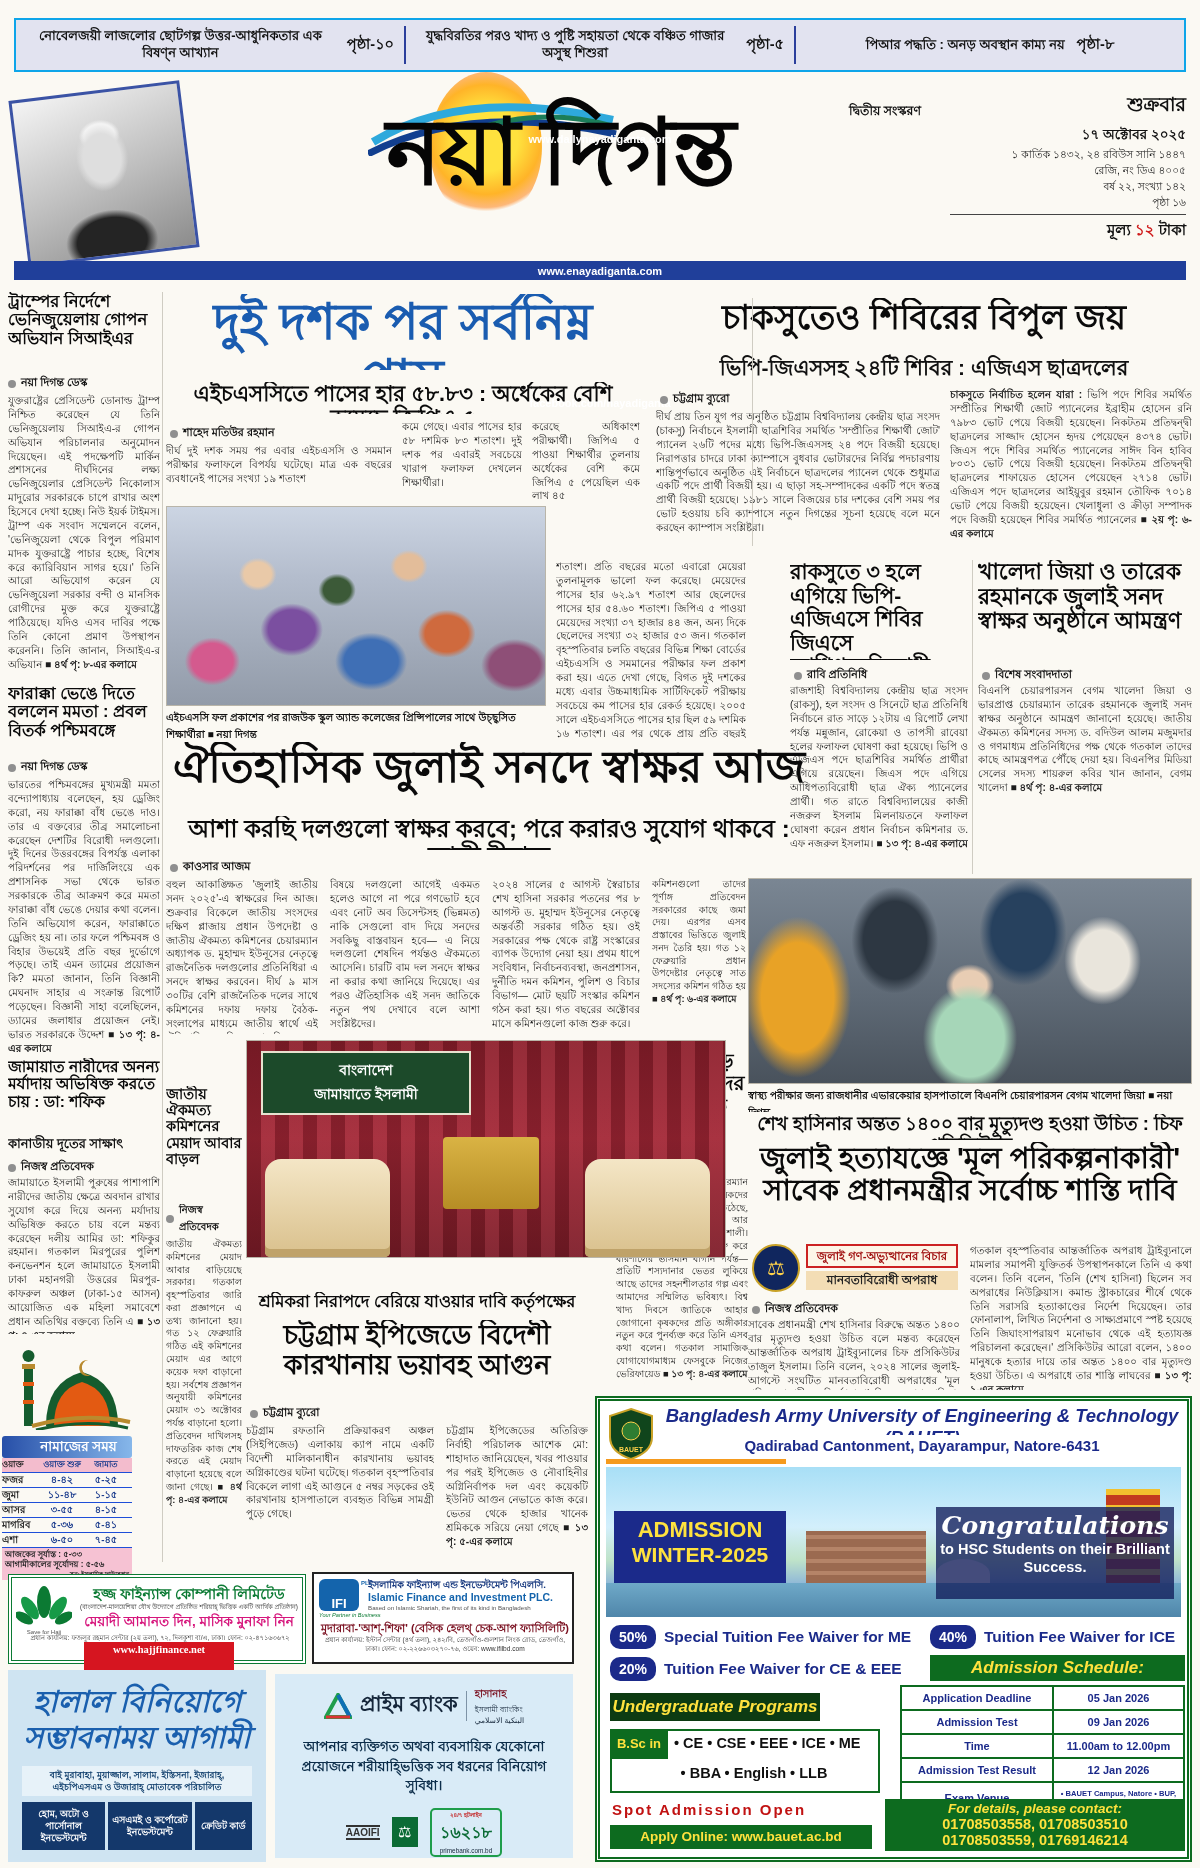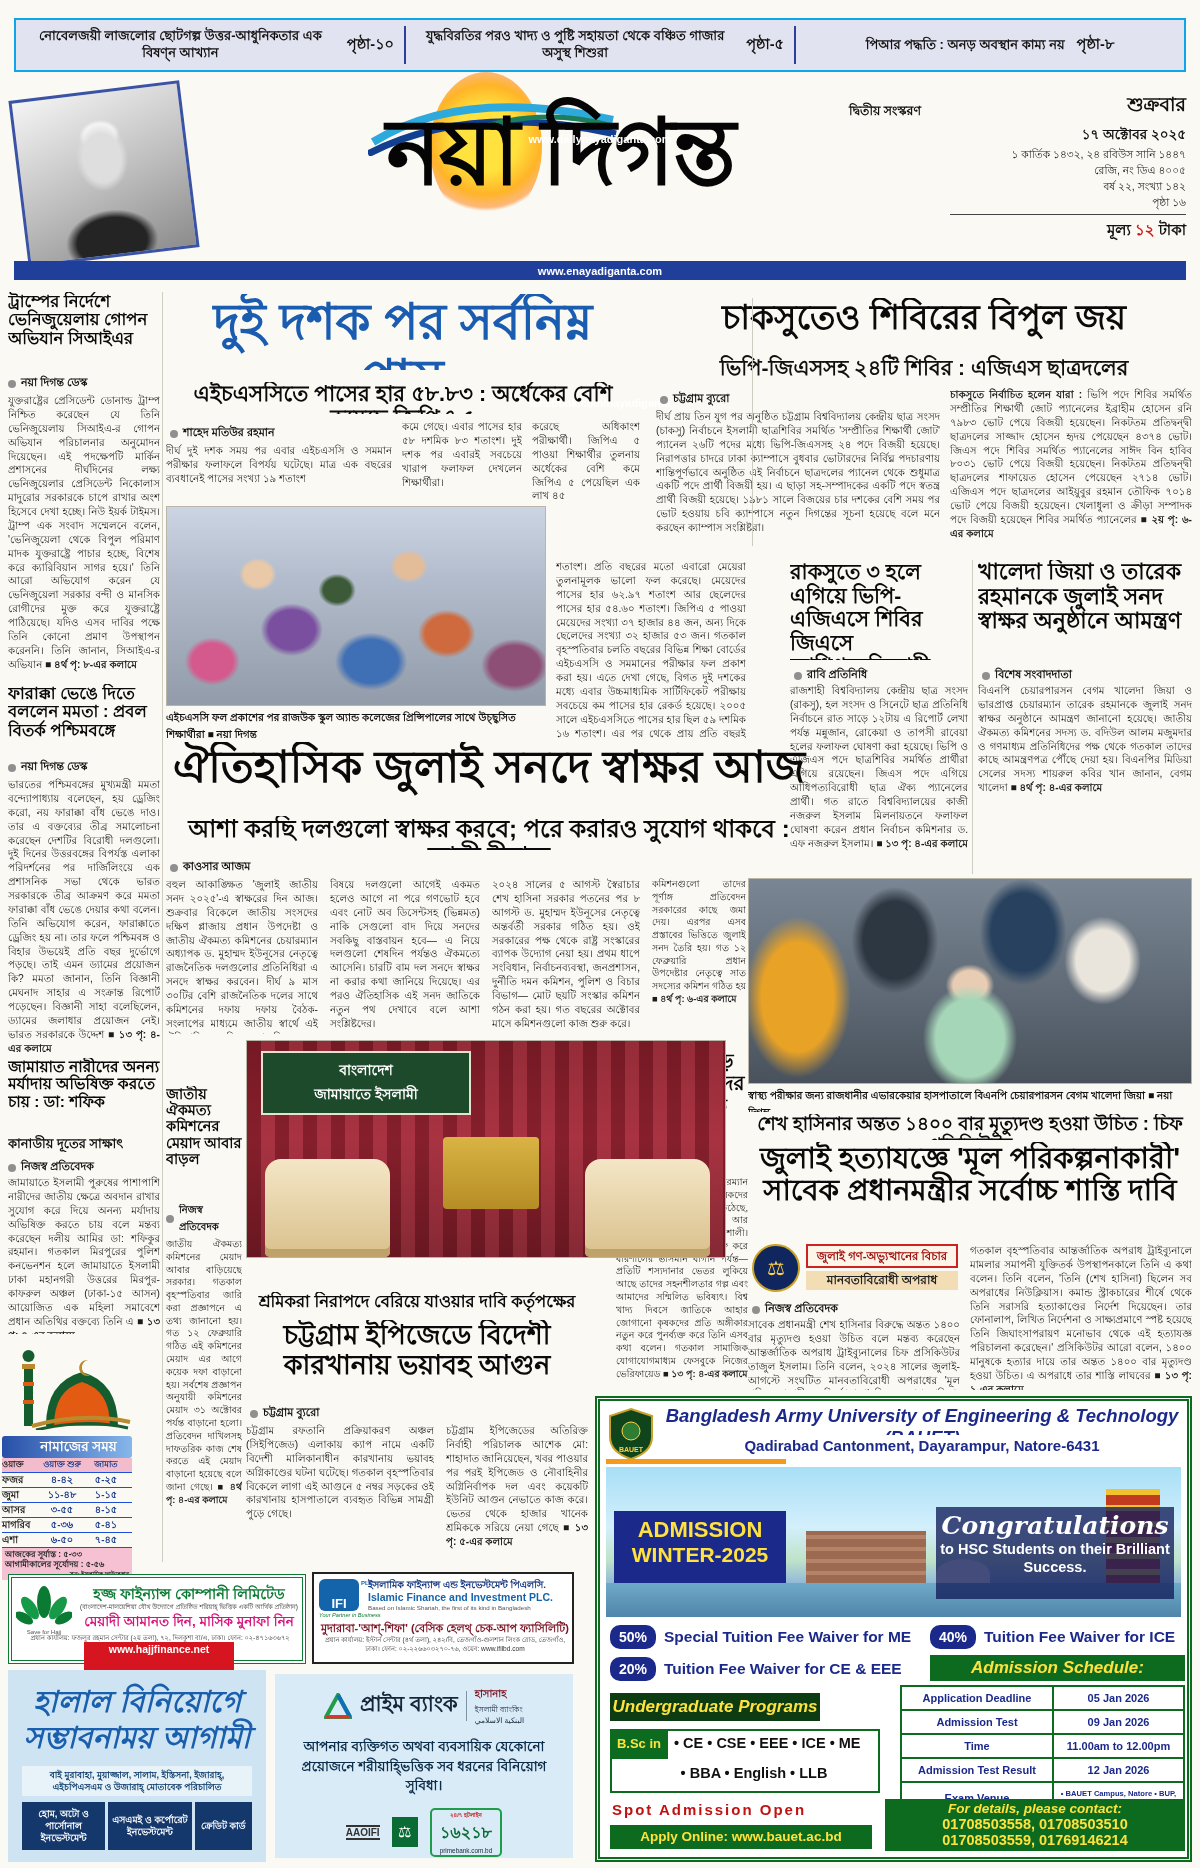--- a/index.html
+++ b/index.html
@@ -394,21 +394,21 @@
       <ellipse cx="14" cy="24" rx="6" ry="13" fill="#169a47" transform="rotate(-35 14 24)"></ellipse>
       <ellipse cx="42" cy="24" rx="6" ry="13" fill="#169a47" transform="rotate(35 42 24)"></ellipse>
       <ellipse cx="8" cy="34" rx="5" ry="10" fill="#0b7a33" transform="rotate(-60 8 34)"></ellipse>
       <ellipse cx="48" cy="34" rx="5" ry="10" fill="#0b7a33" transform="rotate(60 48 34)"></ellipse>
       <text x="28" y="50" font-size="6" text-anchor="middle" fill="#555">Save for Hajj</text>
     </svg>
     <div class="abs ctr" style="left:62px;top:5px;width:230px;font-size:14.5px;font-weight:800;color:#0b7a33;">হজ্জ ফাইন্যান্স কোম্পানী লিমিটেড</div>
     <div class="abs ctr" style="left:62px;top:24px;width:230px;font-size:6.4px;color:#333;">(বাংলাদেশ-মালয়েশিয়া যৌথ উদ্যোগে প্রতিষ্ঠিত শরিয়াহ্ ভিত্তিক একটি আর্থিক প্রতিষ্ঠান)</div>
     <div class="abs ctr" style="left:62px;top:33px;width:230px;font-size:13.5px;font-weight:800;color:#d6157c;">মেয়াদী আমানত দিন, মাসিক মুনাফা নিন</div>
     <div class="abs ctr" style="left:4px;top:54px;width:288px;font-size:6.6px;color:#333;">প্রধান কার্যালয়: ফজলুর রহমান সেন্টার (২য় তলা), ৭২, দিলকুশা বা/এ, ঢাকা। ফোন: ০২-৪৭১৬৩৬৭২</div>
-    <div class="abs ctr" style="left:72px;top:64px;width:150px;height:30px;background:#d61520;color:#fff;font-weight:800;font-size:10.5px;line-height:15px;">www.hajjfinance.net</div>
+    <div class="abs ctr" style="left:72px;top:64px;width:150px;height:30px;background:#d61520;color:#fff;font-weight:800;font-size:10.5px;line-height:15px;font-family:Liberation Serif, serif;">www.hajjfinance.net</div>
   </div>
 
   <div class="abs" style="left:8px;top:1670px;width:258px;height:192px;background:#cfe4f2;">
     <div class="ctr" style="margin-top:14px;font-size:30px;font-weight:800;font-style:italic;color:#1a5fae;line-height:1.2;">হালাল বিনিয়োগে</div>
     <div class="ctr" style="font-size:30px;font-weight:800;font-style:italic;color:#1a5fae;line-height:1.2;">সম্ভাবনাময় আগামী</div>
     <div class="ctr" style="margin:10px 14px 0;background:rgba(255,255,255,.5);font-size:9px;font-weight:700;color:#12406e;padding:3px;line-height:1.35;">বাই মুরাবাহা, মুয়াজ্জাল, সালাম, ইস্তিসনা, ইজারাহ্, এইচপিএসএম ও উজারাহ্ মোতাবেক পরিচালিত</div>
     <div style="display:flex;gap:3px;margin:6px 14px 0;height:48px;">
       <div class="halbox" style="flex:1.2;">হোম, অটো ও পার্সোনাল ইনভেস্টমেন্ট</div>
       <div class="halbox" style="flex:1.2;">এসএমই ও কর্পোরেট ইনভেস্টমেন্ট</div>
       <div class="halbox" style="flex:.8;">ক্রেডিট কার্ড</div>

